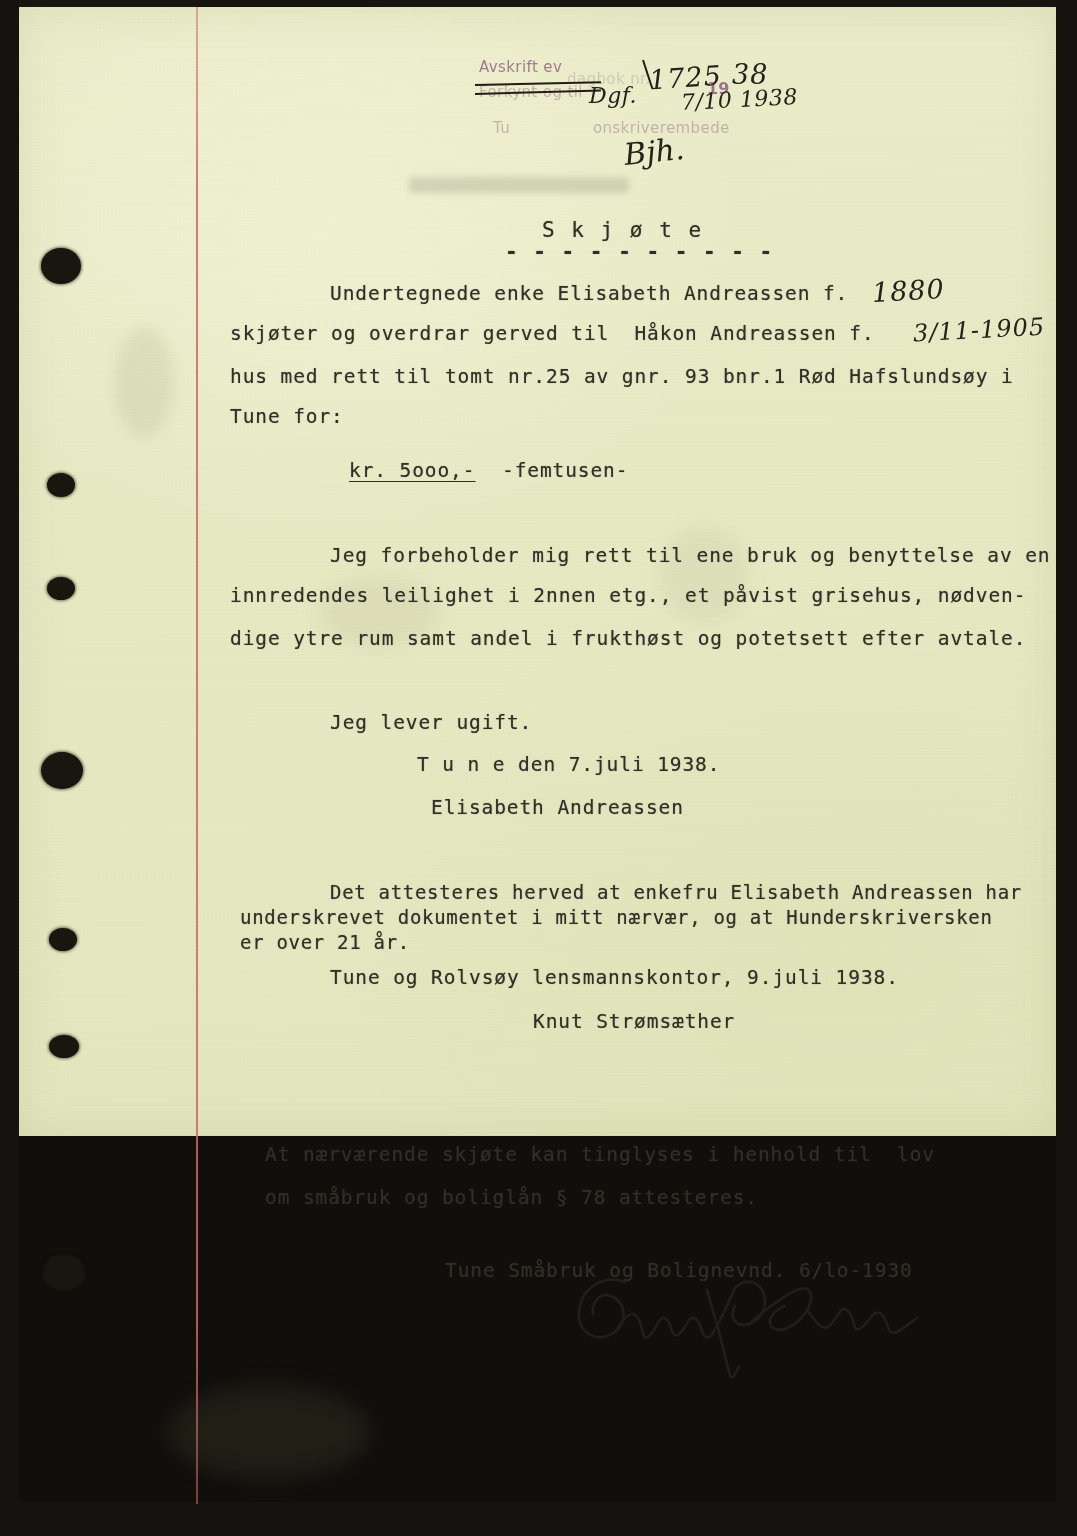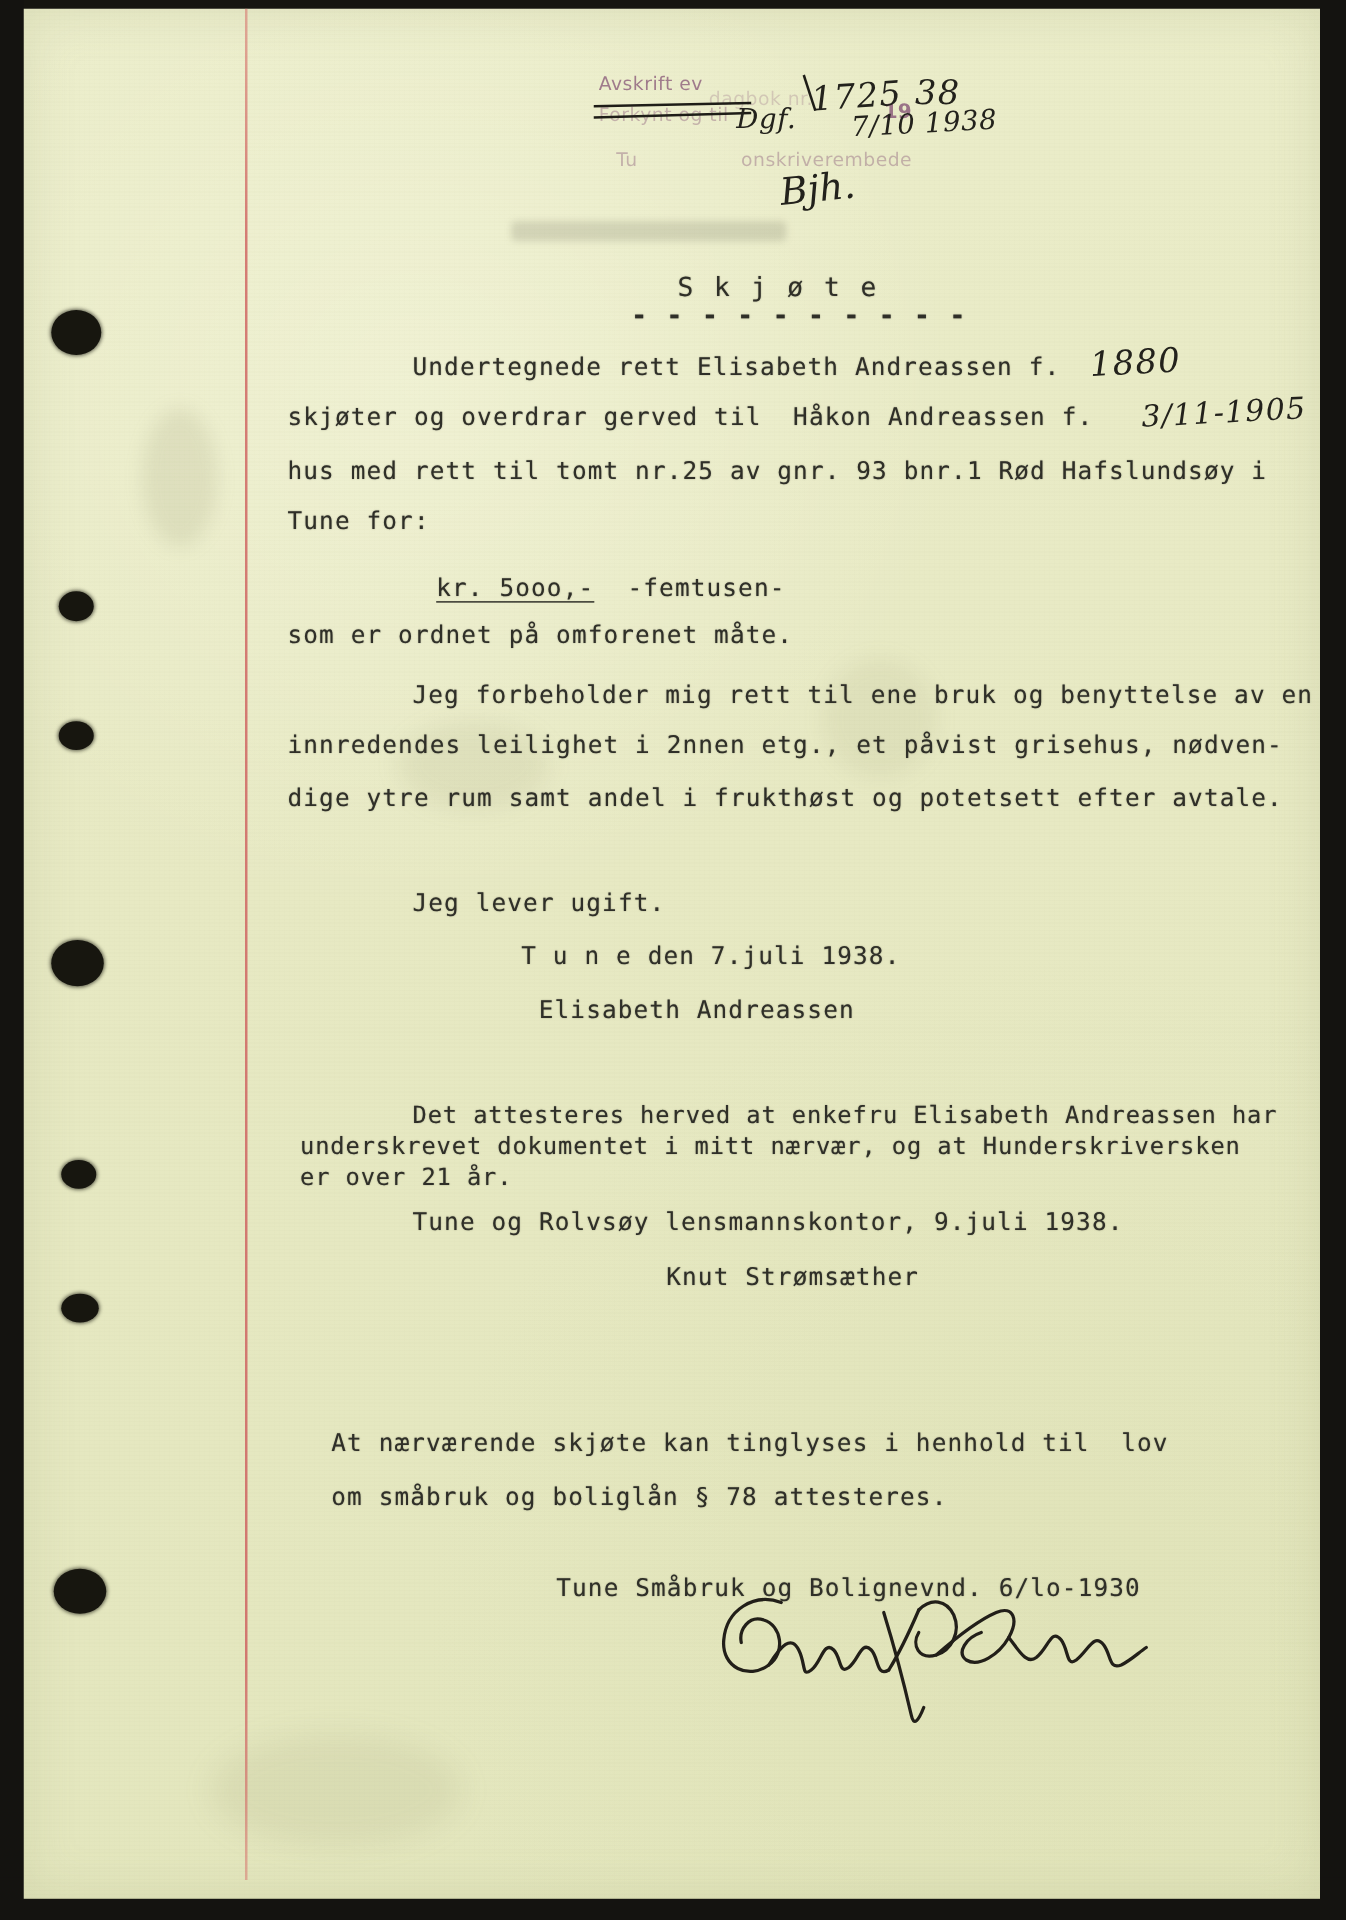--- a/index.html
+++ b/index.html
@@ -45,21 +45,21 @@
     width: 1077px; height: 7px;
     background: #161510;
   }
 
   
   .page {
     position: absolute;
     left: 19px;
     top: 7px;
     width: 1037px;
-    height: 1512px;
+    height: 1129px;
     background:
       radial-gradient(ellipse 60% 40% at 30% 20%, rgba(255,255,240,0.30), rgba(0,0,0,0) 70%),
       radial-gradient(ellipse 70% 50% at 80% 85%, rgba(215,218,170,0.28), rgba(0,0,0,0) 70%),
       linear-gradient(175deg, #ebedca 0%, #e7e9c3 45%, #e3e6bd 100%);
     box-shadow: inset 0 0 40px rgba(160,163,120,0.22);
   }
   
   .grain {
     position: absolute; inset: 0;
     opacity: .25;
@@ -206,32 +206,31 @@
       <div class="hw hw-sm" style="left:570px; top:76px; font-weight:400;">Dgf.</div>
       <div class="hw hw-ini" style="left:605px; top:127px; transform:rotate(-6deg);">Bjh.</div>
 
       <div class="strike" style="left:624px; top:52px; width:30px; height:2px; transform:rotate(72deg);"></div>
 
       <div class="smudge" style="left:390px; top:170px; width:220px; height:16px; background:rgba(90,88,70,.18); filter:blur(3px); border-radius:4px;"></div>
 
       <div class="tl title" style="left:487px; top:211px;margin-left:36px;">S k j ø t e</div>
       <div class="tl dashline" style="left:486px; top:233px;">- - - - - - - - - -</div>
 
-      <div class="tl" style="left:311px; top:275px;">Undertegnede rett Elisabeth Andreassen f.</div>
+      <div class="tl" style="left:311px; top:275px;">Undertegnede enke Elisabeth Andreassen f.</div>
       <div class="tl" style="left:211px; top:315px;">skjøter og overdrar gerved til  Håkon Andreassen f.</div>
       <div class="tl" style="left:211px; top:358px;">hus med rett til tomt nr.25 av gnr. 93 bnr.1 Rød Hafslundsøy i</div>
       <div class="tl" style="left:211px; top:398px;">Tune for:</div>
 
       <div class="hw hw-num" style="left:853px; top:268px; transform:rotate(-3deg);">1880</div>
       <div class="hw hw-num" style="left:894px; top:309px; font-size:24px; transform:rotate(-3deg);">3/11-1905</div>
 
       <div class="tl u" style="left:330px; top:452px;">kr. 5ooo,-</div>
       <div class="tl" style="left:483px; top:452px;">-femtusen-</div>
 
-      <div class="tl" style="left:211px; top:489px;">som er ordnet på omforenet måte.</div>
       <div class="tl" style="left:311px; top:537px;">Jeg forbeholder mig rett til ene bruk og benyttelse av en</div>
       <div class="tl" style="left:211px; top:577px;">innredendes leilighet i 2nnen etg., et påvist grisehus, nødven-</div>
       <div class="tl" style="left:211px; top:620px;">dige ytre rum samt andel i frukthøst og potetsett efter avtale.</div>
       <div class="tl" style="left:311px; top:704px;">Jeg lever ugift.</div>
 
       <div class="tl" style="left:398px; top:746px;">T u n e den 7.juli 1938.</div>
       <div class="tl" style="left:412px; top:789px;">Elisabeth Andreassen</div>
 
       <div class="tl tight" style="left:311px; top:874px;">Det attesteres herved at enkefru Elisabeth Andreassen har</div>
       <div class="tl tight" style="left:221px; top:899px;">underskrevet dokumentet i mitt nærvær, og at Hunderskriversken</div>

